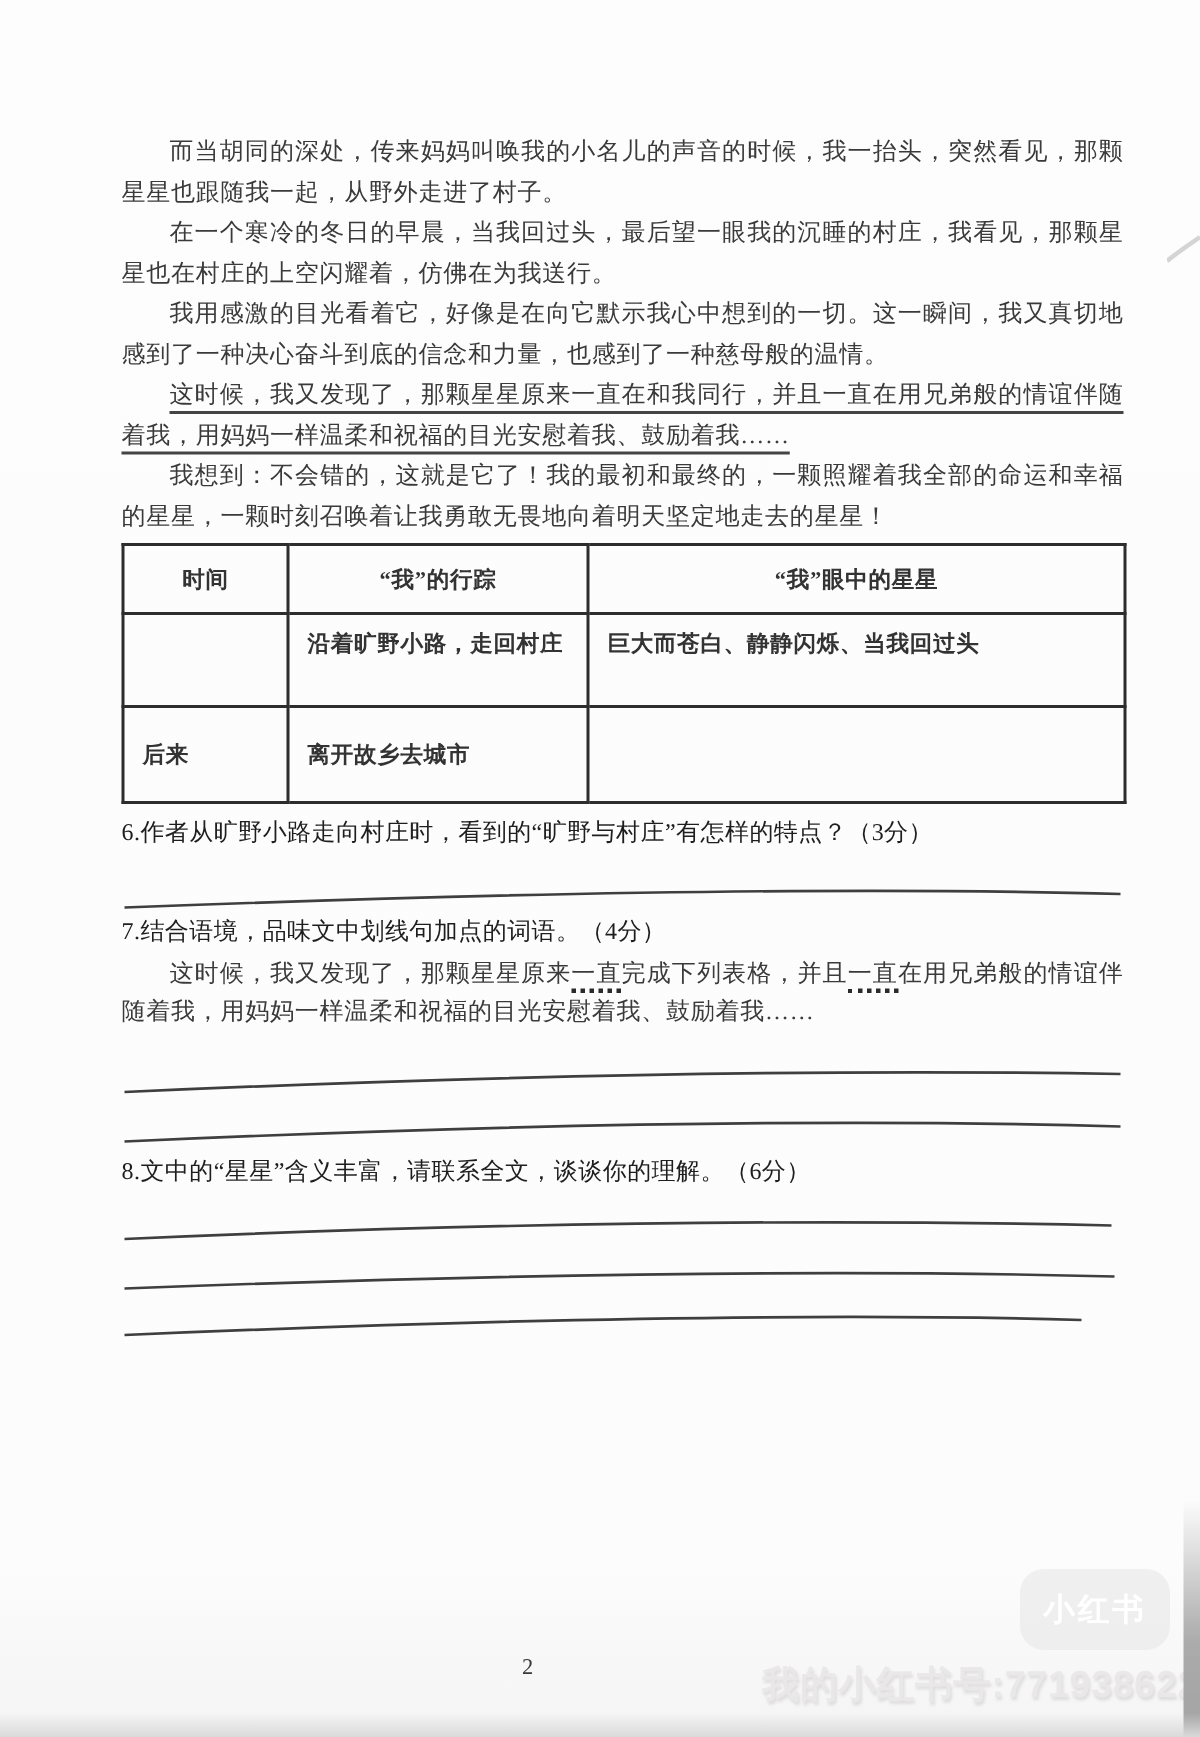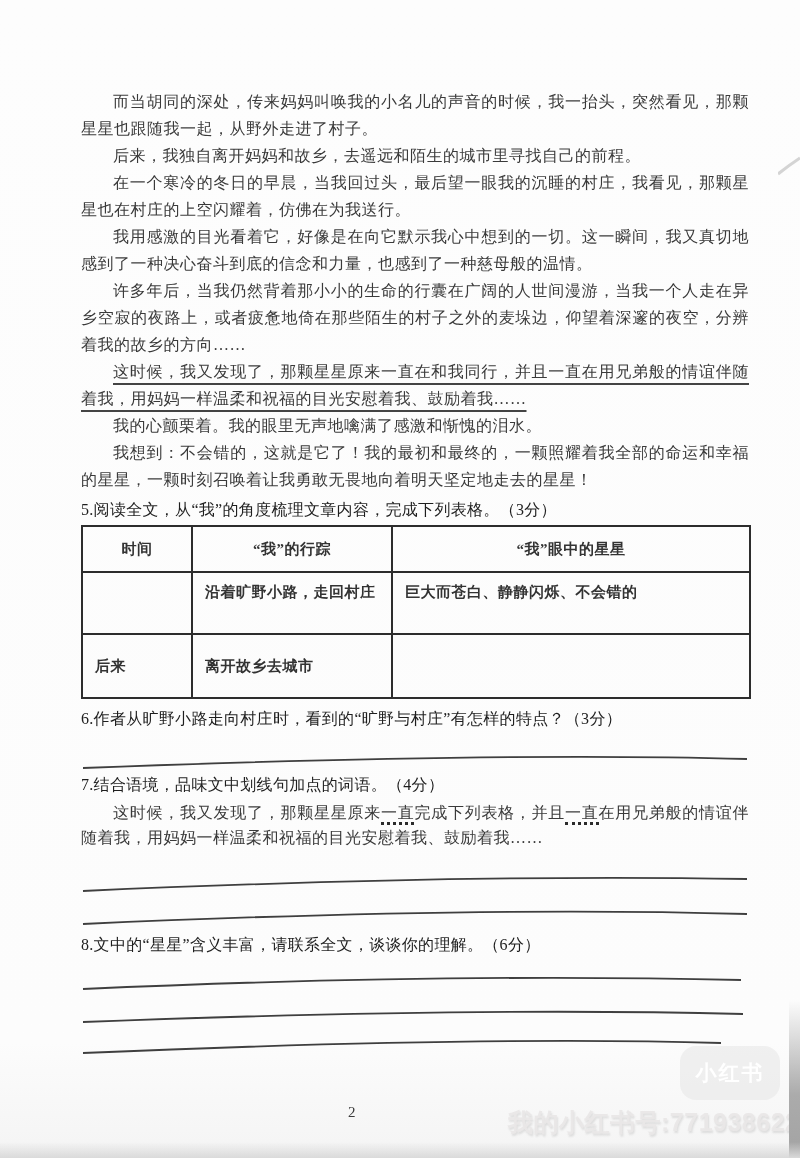--- a/index.html
+++ b/index.html
@@ -113,47 +113,43 @@
 </style>
 </head>
 <body>
 
 <div class="photo">
 
   <div class="content">
 
     <div>
       <p class="para">而当胡同的深处，传来妈妈叫唤我的小名儿的声音的时候，我一抬头，突然看见，那颗星星也跟随我一起，从野外走进了村子。</p>
-      <p class="para">后来，我独自离开妈妈和故乡，去遥远和陌生的城市里寻找自己的前程。</p>
       <p class="para">在一个寒冷的冬日的早晨，当我回过头，最后望一眼我的沉睡的村庄，我看见，那颗星星也在村庄的上空闪耀着，仿佛在为我送行。</p>
       <p class="para">我用感激的目光看着它，好像是在向它默示我心中想到的一切。这一瞬间，我又真切地感到了一种决心奋斗到底的信念和力量，也感到了一种慈母般的温情。</p>
-      <p class="para">许多年后，当我仍然背着那小小的生命的行囊在广阔的人世间漫游，当我一个人走在异乡空寂的夜路上，或者疲惫地倚在那些陌生的村子之外的麦垛边，仰望着深邃的夜空，分辨着我的故乡的方向……</p>
       <p class="para underlined">这时候，我又发现了，那颗星星原来一直在和我同行，并且一直在用兄弟般的情谊伴随着我，用妈妈一样温柔和祝福的目光安慰着我、鼓励着我……</p>
-      <p class="para">我的心颤栗着。我的眼里无声地噙满了感激和惭愧的泪水。</p>
       <p class="para">我想到：不会错的，这就是它了！我的最初和最终的，一颗照耀着我全部的命运和幸福的星星，一颗时刻召唤着让我勇敢无畏地向着明天坚定地走去的星星！</p>
     </div>
 
-    <div class="qlabel q5">5.阅读全文，从“我”的角度梳理文章内容，完成下列表格。（3分）</div>
 
     <table class="grid">
       <colgroup>
         <col style="width:110px">
           <col style="width:200px">
           <col style="width:358px">
       </colgroup>
       <tbody>
           <tr>
         <th>时间</th>
         <th>“我”的行踪</th>
         <th>“我”眼中的星星</th>
       </tr>
       <tr class="r1">
         <td></td>
         <td>沿着旷野小路，走回村庄</td>
-        <td>巨大而苍白、静静闪烁、不会错的</td>
+        <td>巨大而苍白、静静闪烁、当我回过头</td>
       </tr>
       <tr class="r2">
         <td>后来</td>
         <td>离开故乡去城市</td>
         <td></td>
       </tr>
     </tbody>
       </table>
 
     <div class="qlabel q6">6.作者从旷野小路走向村庄时，看到的“旷野与村庄”有怎样的特点？（3分）</div>

